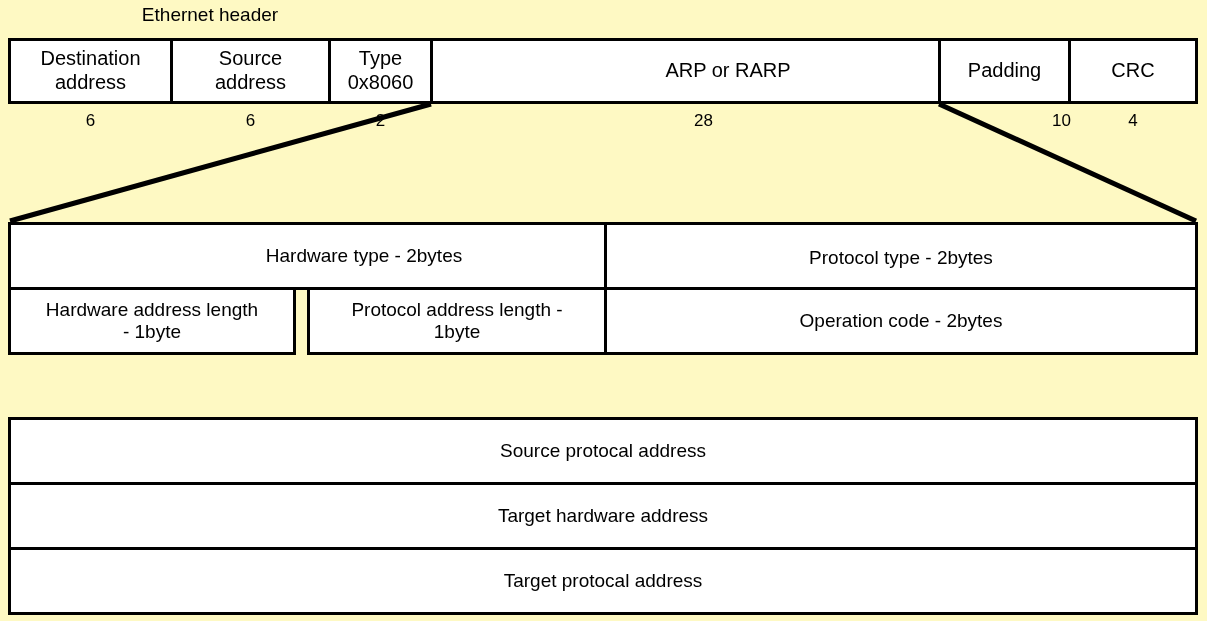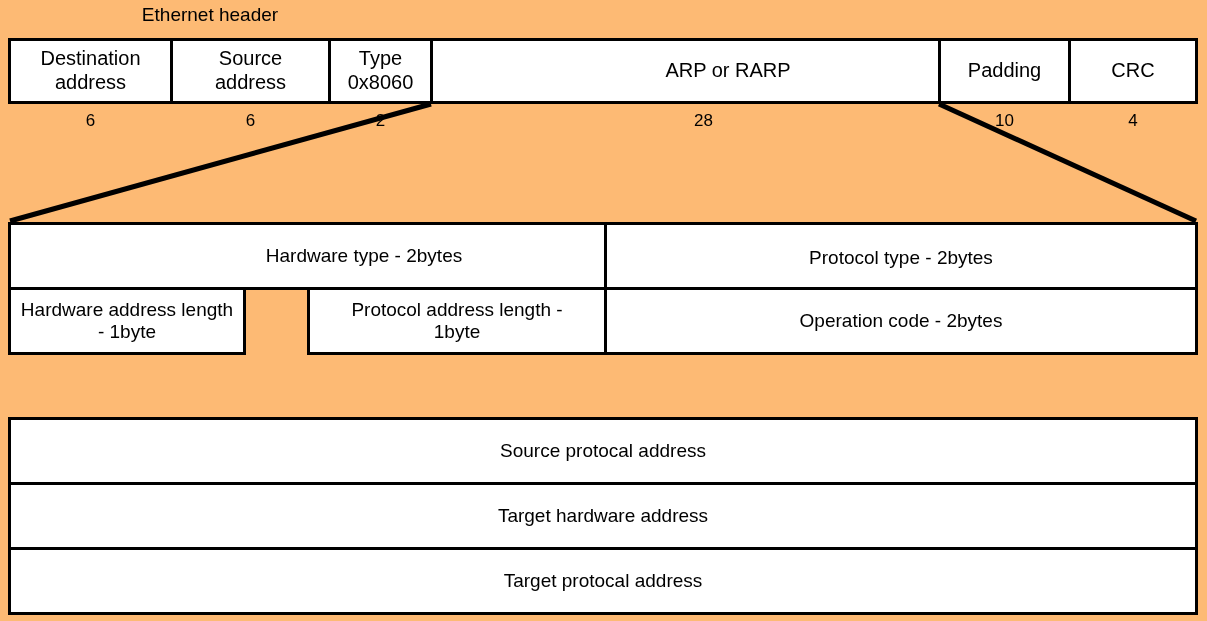--- a/index.html
+++ b/index.html
@@ -8,21 +8,21 @@
     background: #ffffff;
   }
   body {
     font-family: "Liberation Sans", sans-serif;
     color: #000000;
   }
   #canvas {
     position: relative;
     width: 1207px;
     height: 621px;
-    background: #fdba74;
+    background: #fef9c3;
     overflow: hidden;
   }
   
   .cell {
     position: absolute;
     box-sizing: border-box;
     border: 3px solid #000000;
     background: #ffffff;
     display: flex;
     align-items: center;
@@ -74,21 +74,21 @@
     height: 621px;
     pointer-events: none;
   }
 
   
   .arp-cell { font-size: 19px; }
   .arp-row-full { left: 8px; width: 1190px; }
 
   #arp-hw-type    { left: 8px;   top: 222px; width: 712px; height: 68px; }
   #arp-proto-type { left: 604px; top: 222px; width: 594px; height: 72px; }
-  #arp-hw-len     { left: 8px;   top: 287px; width: 238px; height: 68px; }
+  #arp-hw-len     { left: 8px;   top: 287px; width: 288px; height: 68px; }
   #arp-proto-len  { left: 307px; top: 287px; width: 300px; height: 68px; }
   #arp-opcode     { left: 604px; top: 287px; width: 594px; height: 68px; }
   #arp-src-hw     { top: 352px; height: 68px; }
   #arp-src-proto  { top: 417px; height: 68px; }
   #arp-tgt-hw     { top: 482px; height: 68px; }
   #arp-tgt-proto  { top: 547px; height: 68px; }
 </style>
 </head>
 <body>
 
@@ -112,21 +112,21 @@
   <div class="cell eth-cell" id="eth-crc">CRC</div>
 
   <div class="size-label" style="left:8px;  width:165px;">6</div>
 
   <div class="size-label" style="left:170px; width:161px;">6</div>
 
   <div class="size-label" style="left:328px; width:105px;">2</div>
 
   <div class="size-label" style="left:448px; width:511px;">28</div>
 
-  <div class="size-label" style="left:938px; width:133px;">10</div>
+  <div class="size-label" style="left:938px; width:133px;text-align:right;">10</div>
 
   <div class="size-label" style="left:1068px; width:130px;">4</div>
 
   <svg id="fan-svg" viewBox="0 0 1207 621">
     <line x1="431" y1="104" x2="10" y2="221" stroke="#000000" stroke-width="5"></line>
     <line x1="939" y1="104" x2="1196" y2="221" stroke="#000000" stroke-width="5"></line>
   </svg>
 
   <div class="cell arp-cell" id="arp-hw-type">Hardware type - 2bytes</div>
 

